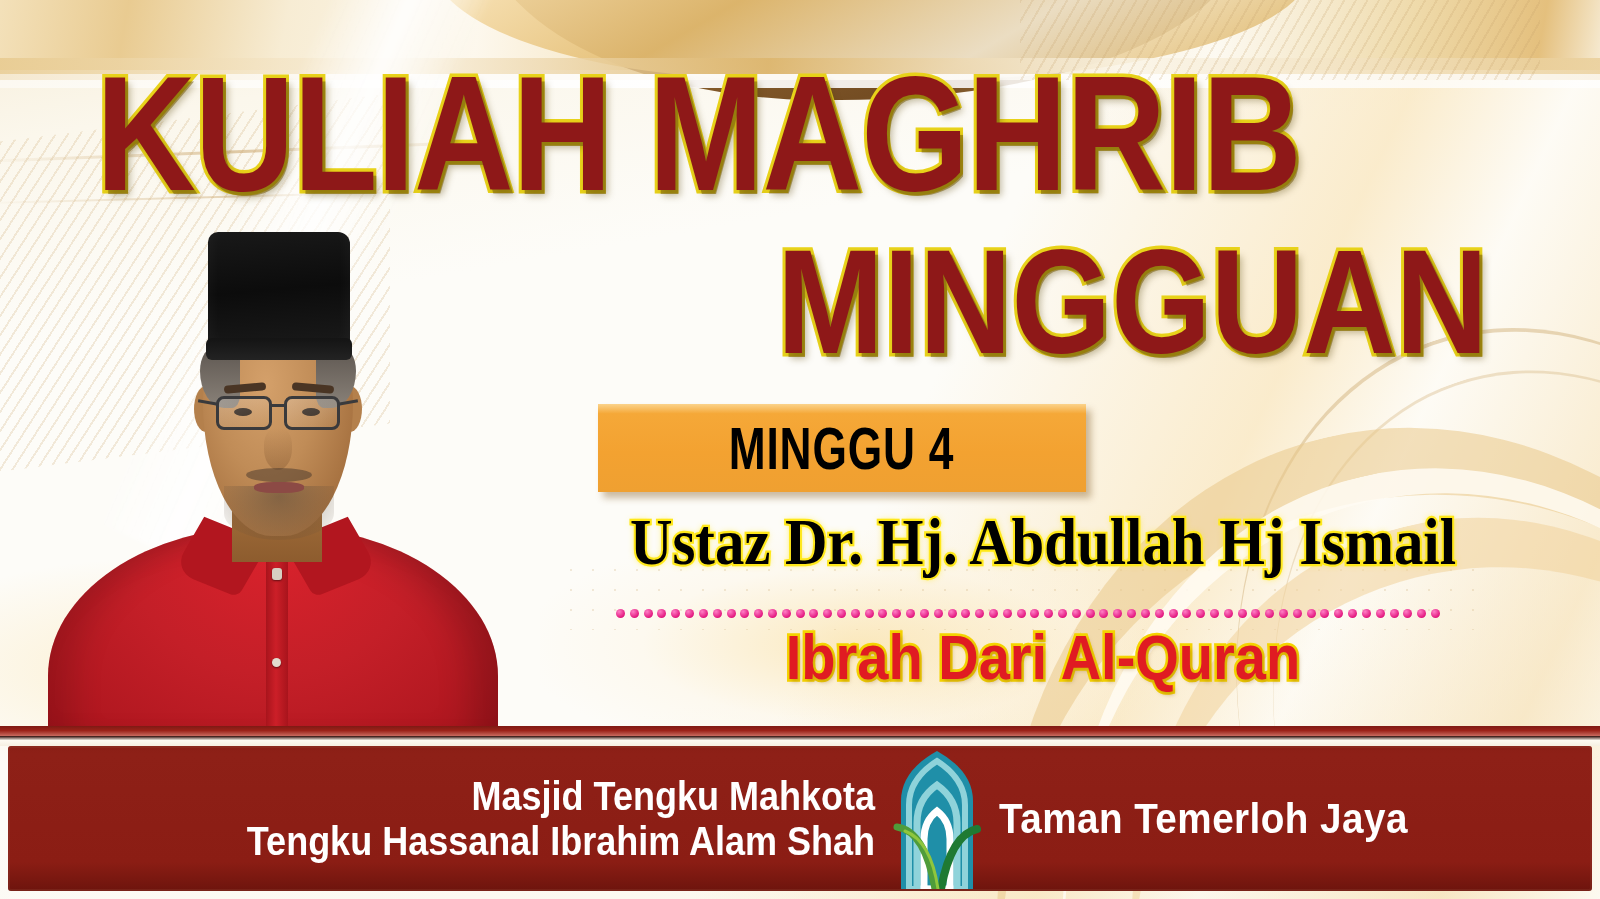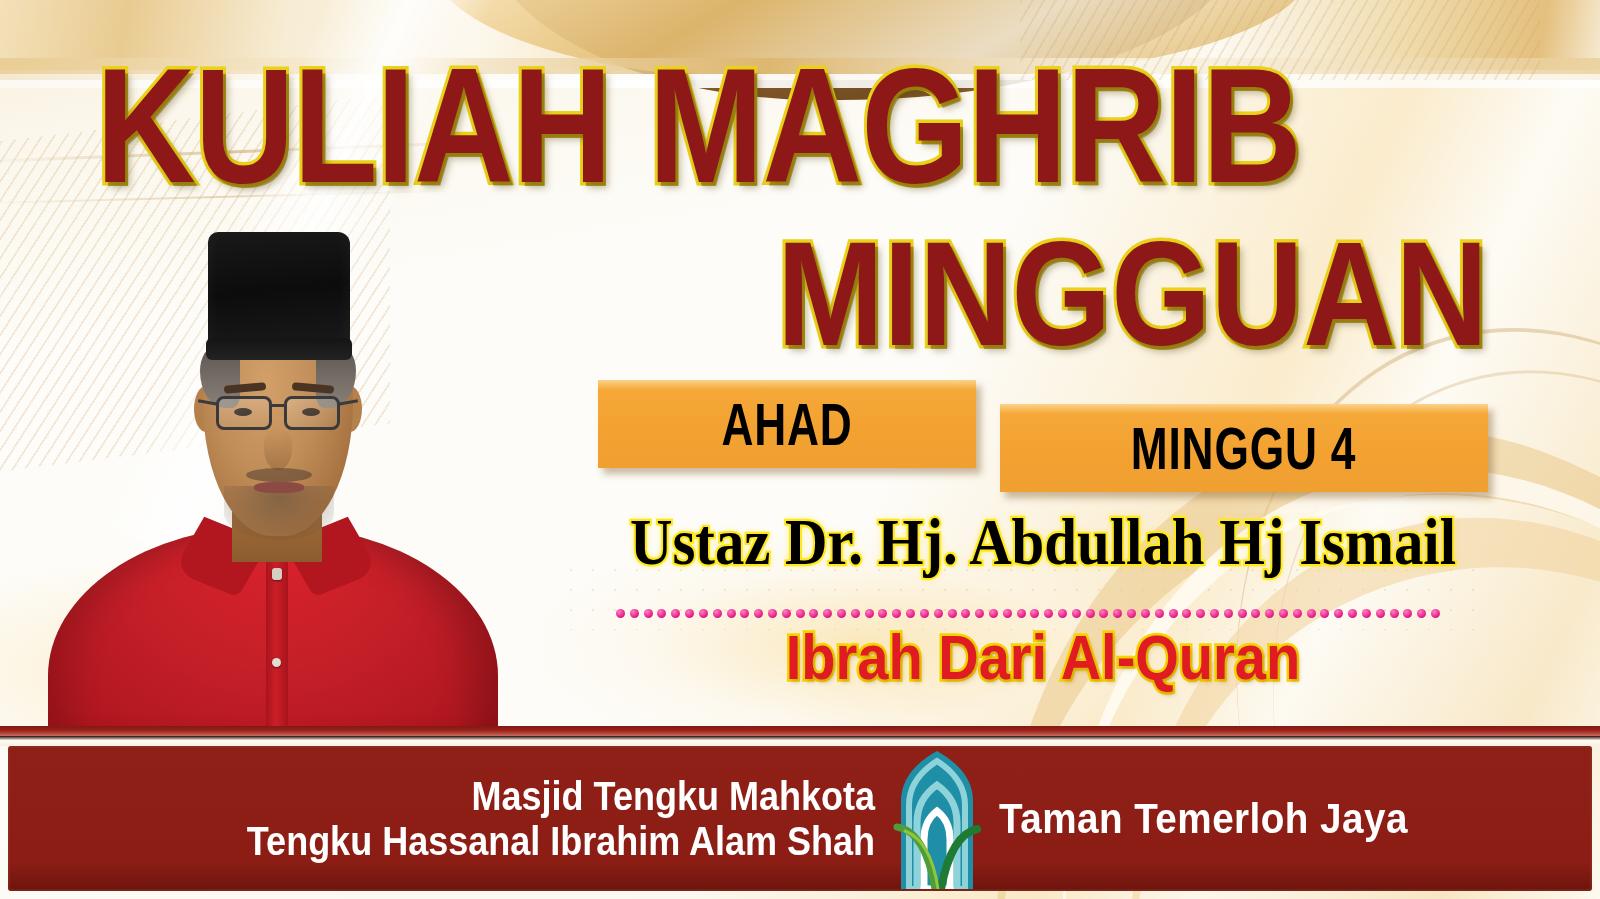--- a/index.html
+++ b/index.html
@@ -207,21 +207,21 @@
   }
   .p-mouth { position:absolute; left:236px; top:286px; width:50px; height:11px; background:#8c4a45; border-radius:40%; }
   .p-mous { position:absolute; left:228px; top:272px; width:66px; height:14px; background:rgba(80,62,48,.55); border-radius:50%; }
   .p-beard {
     position:absolute; left:206px; top:290px; width:110px; height:54px;
     background:radial-gradient(ellipse at 50% 20%, rgba(90,74,58,.55), rgba(90,74,58,.12) 75%, rgba(0,0,0,0));
     border-radius:0 0 50% 50%;
   }
 
   
-  .title-block { position:absolute; left:0; top:44px; width:1600px; }
+  .title-block { position:absolute; left:0; top:52px; width:1600px; }
   .title1 {
     text-align:left; margin-left:96px;
     font-family:"Liberation Sans", sans-serif;
     font-weight:bold;
     font-size:138px;
     line-height:1.0;
     letter-spacing:-1px;
     color:#8e1818;
     transform:scaleY(1.18);
     transform-origin:left top;
@@ -394,23 +394,20 @@
     <div class="p-songkok"></div>
     <div class="p-songkok-brim"></div>
   </div>
 
   <div class="title-block">
     <div class="title1">KULIAH MAGHRIB</div>
     <div class="title2">MINGGUAN</div>
   </div>
 
   <div class="badges">
-    <div class="badge badge-ahad">
-      <span>AHAD</span>
-    </div>
     <div class="badge badge-minggu">
       <span>MINGGU  4</span>
     </div>
   </div>
 
   <div class="speaker">Ustaz Dr. Hj. Abdullah Hj Ismail</div>
 
   <div class="divider-dots">
     <i></i>
       <i></i>

